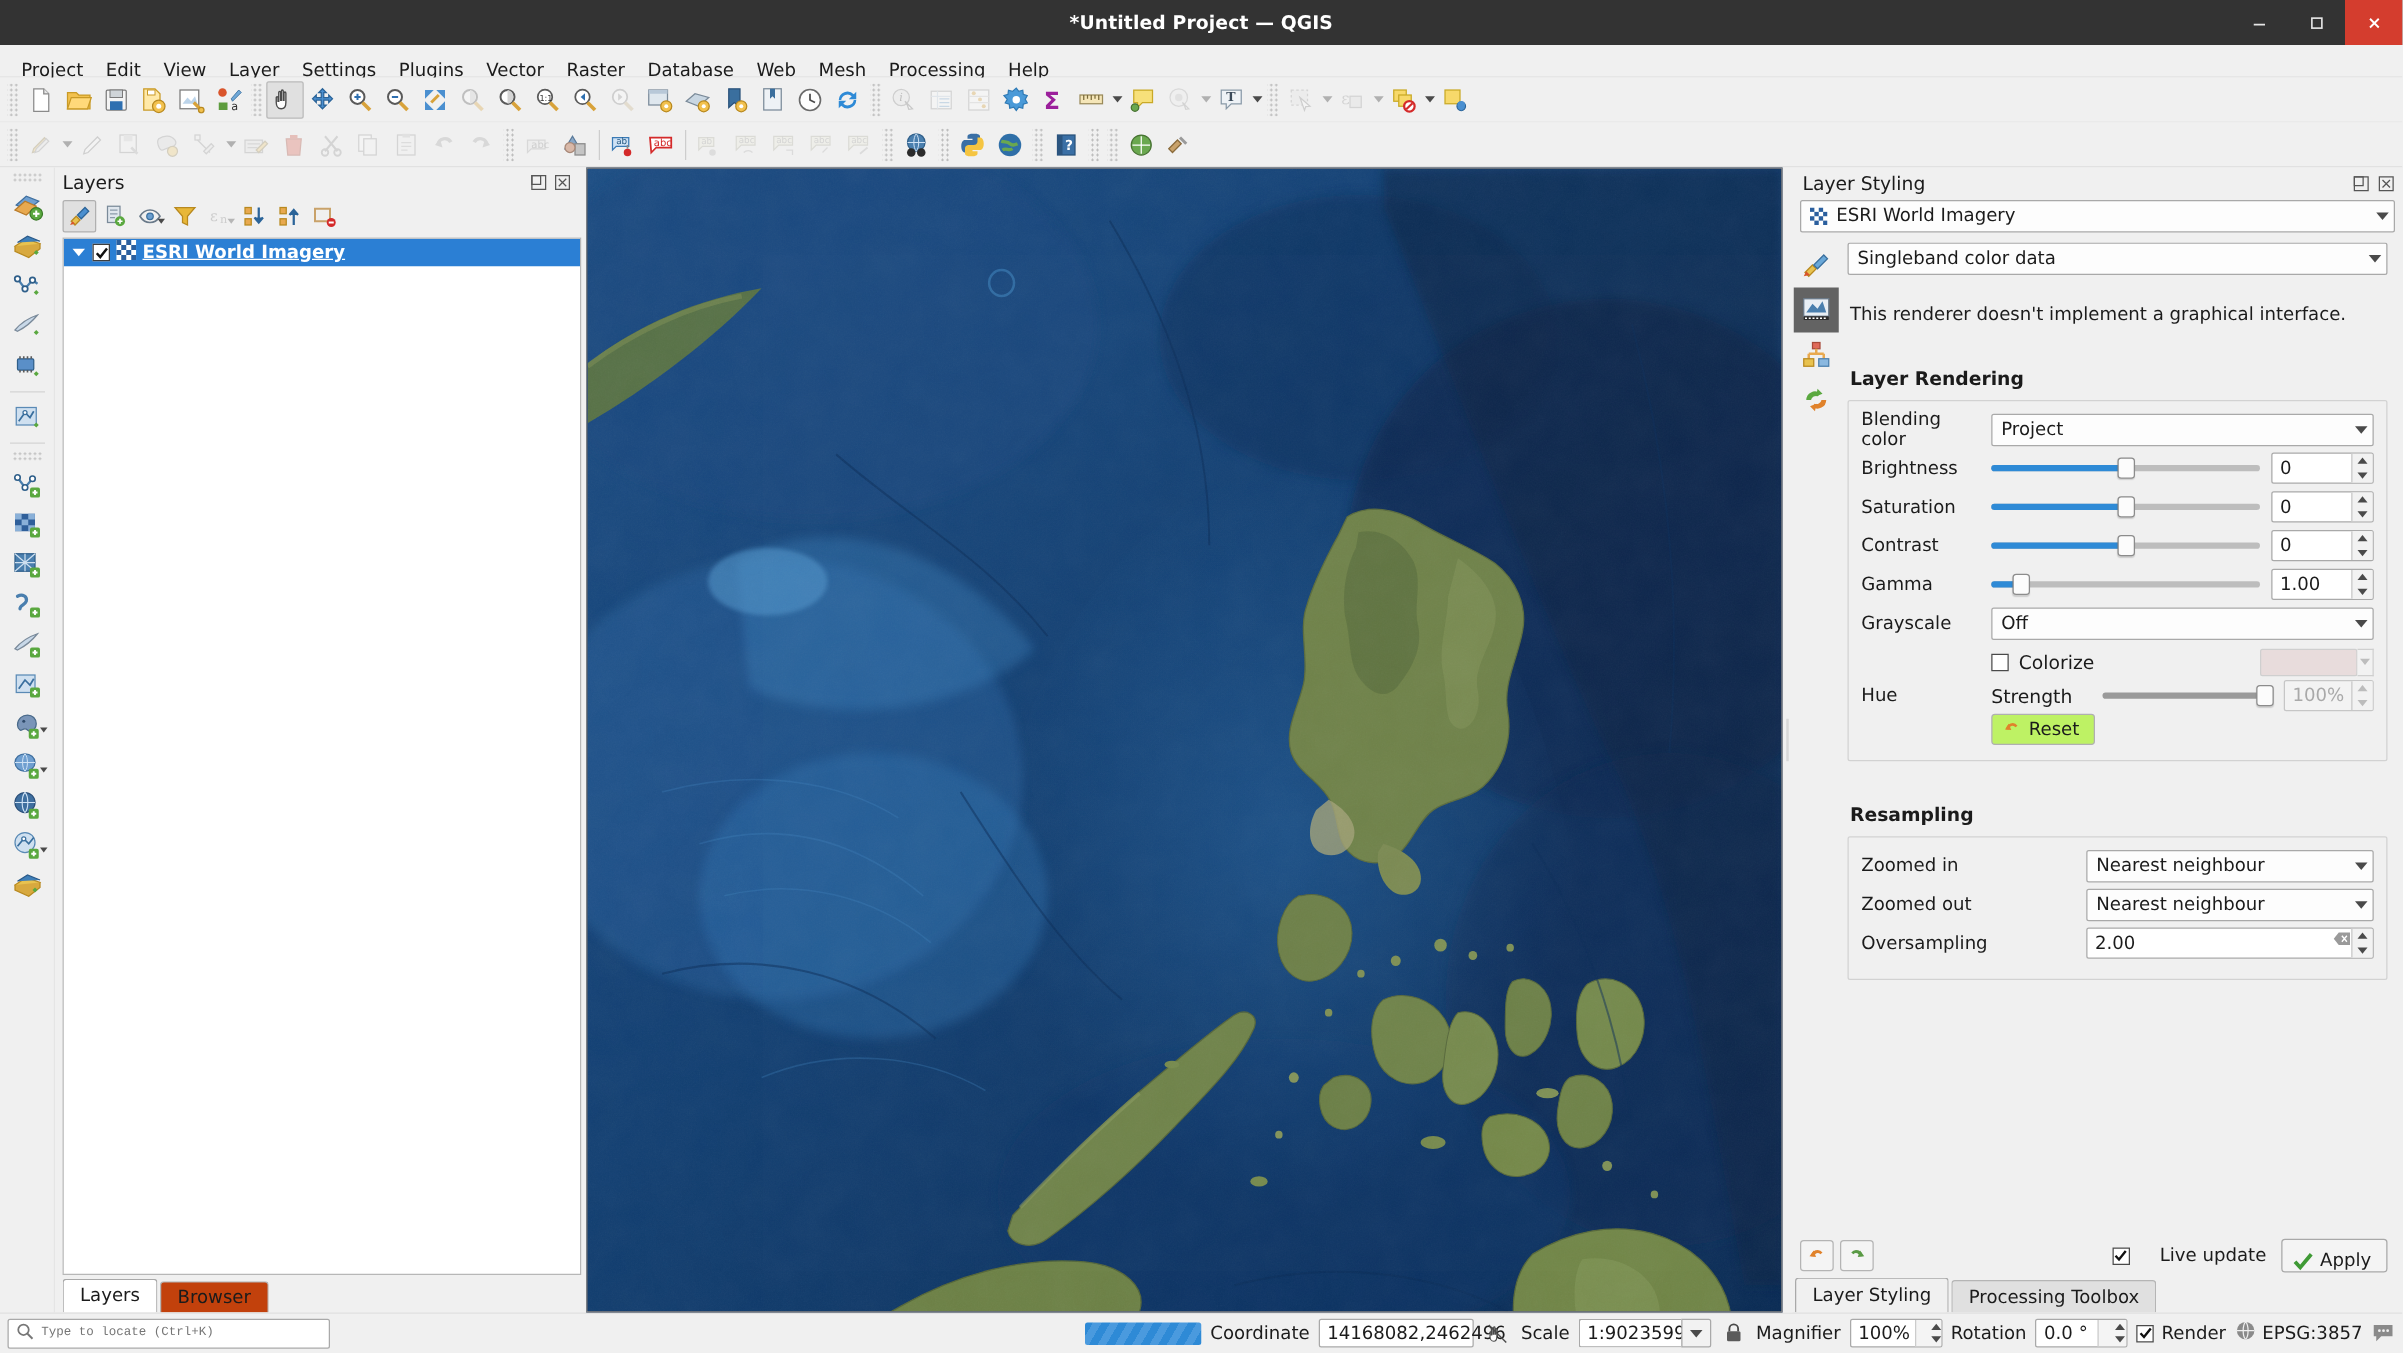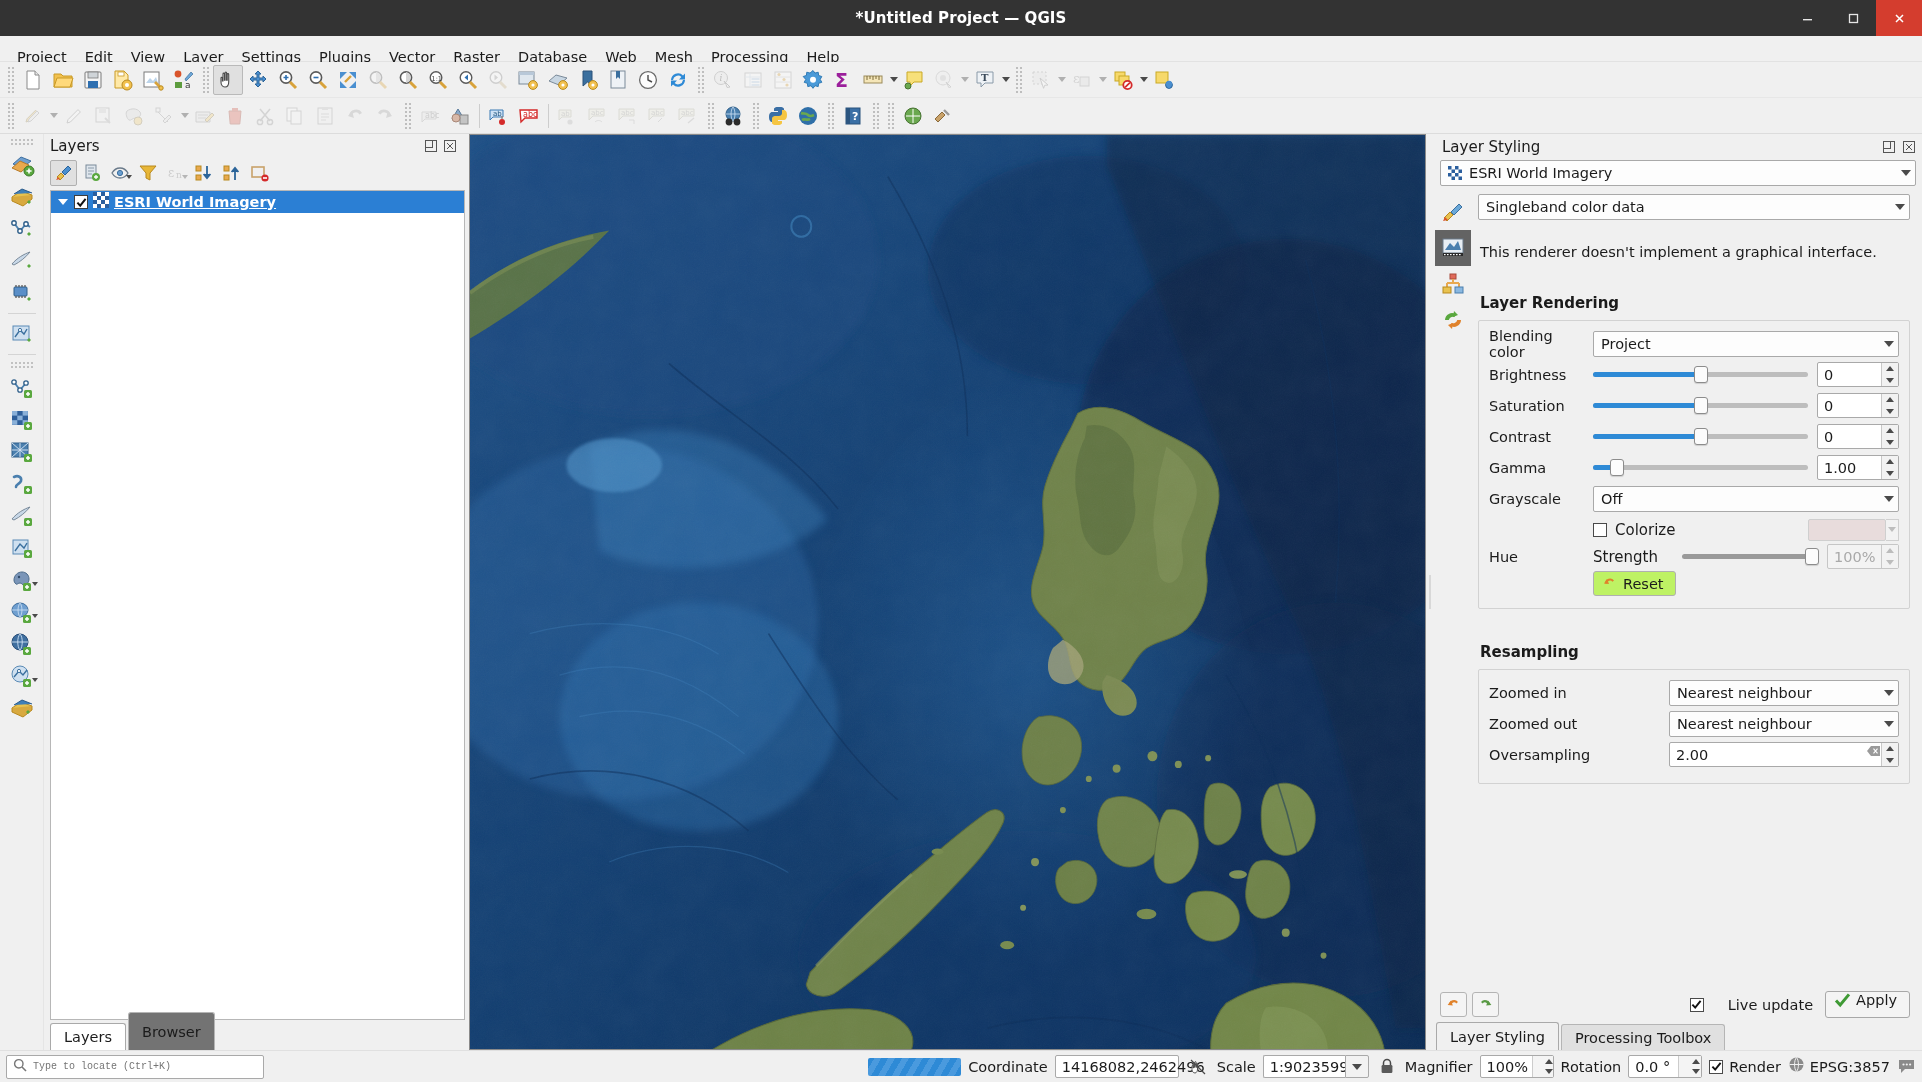--- a/index.html
+++ b/index.html
@@ -92,23 +92,23 @@
   .layer-row.selected { background: #2b7fd4; color: #ffffff; }
   .expander { width: 12px; height: 12px; display: flex; align-items: center; justify-content: center; }
   .expander::after { content:''; border-left: 5px solid transparent; border-right: 5px solid transparent;
     border-top: 6px solid #ffffff; }
   .lcheck { width: 14px; height: 14px; background: #fff; border: 1px solid #3d3d3d;
     display: flex; align-items: center; justify-content: center; }
   .lcheck svg { display:block; }
   .layer-label { font-weight: bold; text-decoration: underline; font-size: 14.5px; }
 
   .panel-tabs { height: 28px; display: flex; align-items: flex-end; padding-left: 6px; margin-top: 2px; }
-  .ptab { height: 38px; min-width: 60px; padding: 0 13px; display: flex; align-items: center;
+  .ptab { height: 25px; min-width: 60px; padding: 0 13px; display: flex; align-items: center;
     justify-content: center; font-size: 14.5px; border: 1px solid #b5b5b5; border-bottom: none;
-    background: #737373; border-radius: 3px 3px 0 0; margin-right: 2px; color: #1b1b1b; }
+    background: #c2410c; border-radius: 3px 3px 0 0; margin-right: 2px; color: #1b1b1b; }
   .ptab.active { background: #ffffff; border-color: #a9a9a9; height: 27px; }
 
   
   .map-wrap { flex: 1 1 auto; display: flex; min-width: 0; position: relative; }
   .map-splitter { width: 8px; flex: 0 0 8px; background: #f0f0f0; display:flex; align-items:center; justify-content:center;}
   .map-splitter::after{content:'';width:2px;height:34px;background:#d8d8d8;}
   .map-canvas { flex: 1 1 auto; position: relative; overflow: hidden; border: 1px solid #8a8a8a;
     background: #0d2b52; min-width: 0; }
   .map-canvas svg { display: block; width: 100%; height: 100%; }
 
@@ -170,21 +170,21 @@
     border-top: 5px solid #bdbdbd; }
   .resetbtn { height: 25px; padding: 0 11px 0 8px; display: inline-flex; align-items: center; gap: 6px;
     border: 1px solid #b0b0b0; background: #bef264; border-radius: 3px; font-size: 14.5px; }
   .clearicon { width: 15px; height: 15px; display: flex; align-items: center; justify-content: center; }
 
   .sp-footer { flex: 0 0 auto; padding: 6px 12px 2px 6px; display: flex; align-items: center; }
   .undoredo { display: flex; gap: 5px; }
   .urbtn { width: 27px; height: 25px; border: 1px solid #b4b4b4; background: #f4f4f4; border-radius: 3px;
     display: flex; align-items: center; justify-content: center; }
   .liveupd { margin-left: auto; display: flex; align-items: center; gap: 24px; font-size: 14.5px; }
-  .applybtn { margin-left: 12px; height: 27px; padding: 0 12px 0 8px; display: flex; align-items: flex-start;
+  .applybtn { margin-left: 12px; height: 27px; padding: 0 12px 0 8px; display: flex; align-items: flex-end;
     gap: 5px; border: 1px solid #a8a8a8; background: #f4f4f4; border-radius: 3px; font-size: 14.5px; }
   .sp-tabs { height: 30px; display: flex; align-items: flex-end; padding-left: 2px; }
   .sptab { height: 26px; padding: 0 13px; display: flex; align-items: center; justify-content: center;
     font-size: 14.5px; border: 1px solid #b5b5b5; border-bottom: none; background: #e0e0e0;
     border-radius: 3px 3px 0 0; margin-right: 2px; }
   .sptab.active { background: #f0f0f0; border-color: #a9a9a9; height: 28px; }
 
   
   .statusbar { height: 32px; flex: 0 0 32px; background: #f0f0f0; display: flex; align-items: center;
     padding: 0 6px; gap: 7px; border-top: 1px solid #e0e0e0; }

